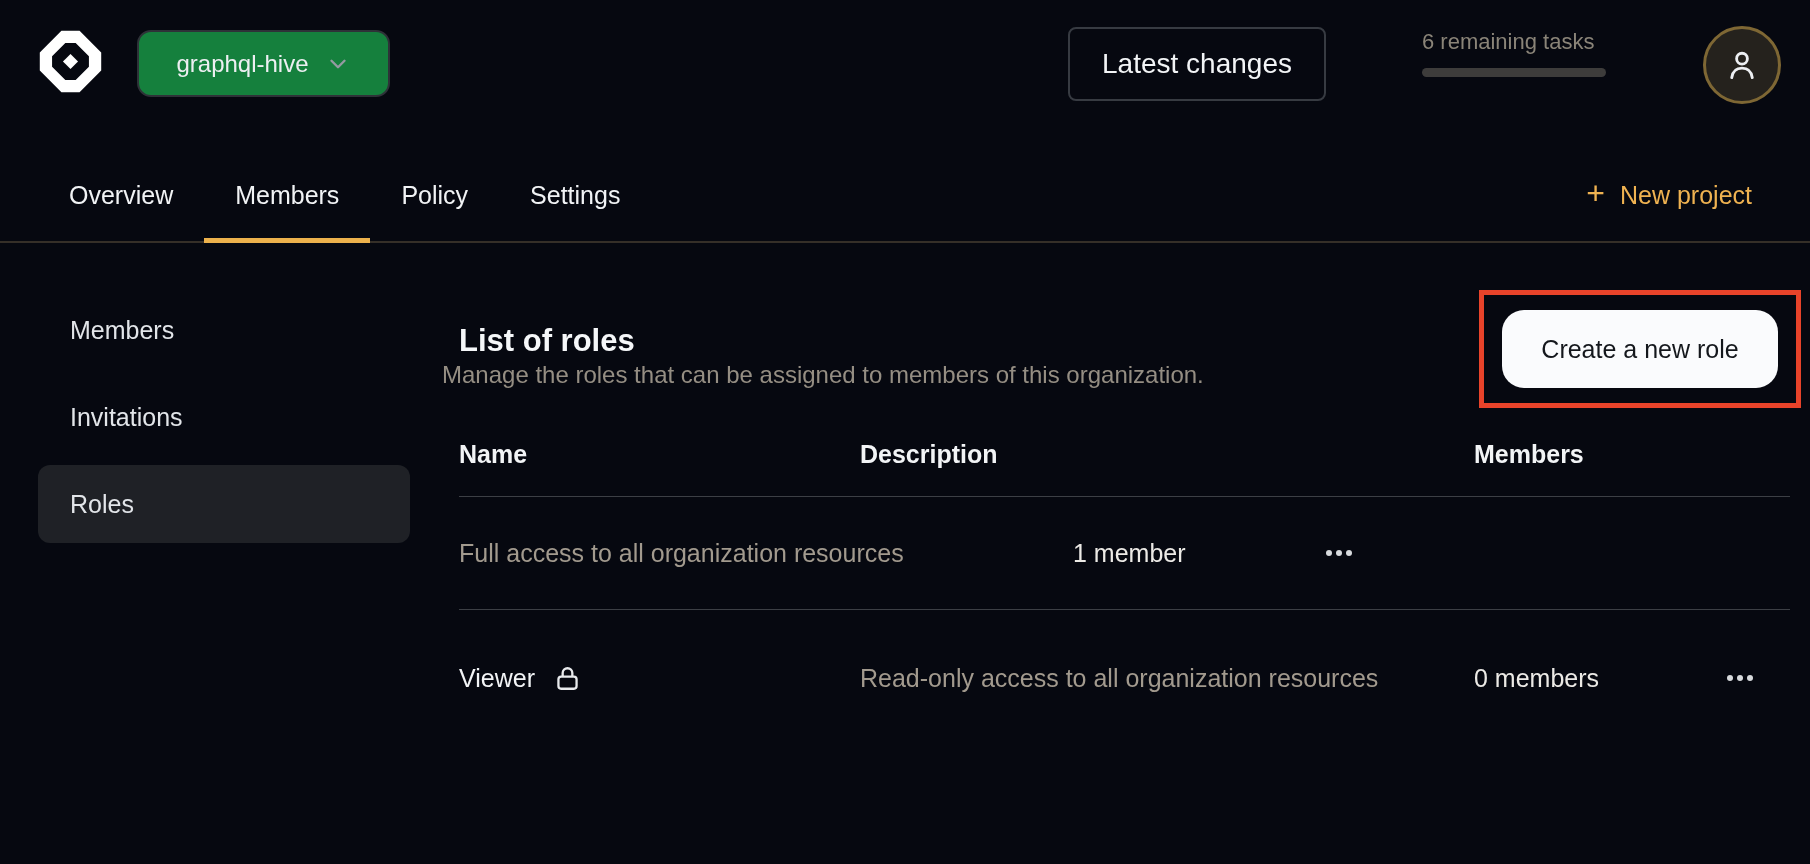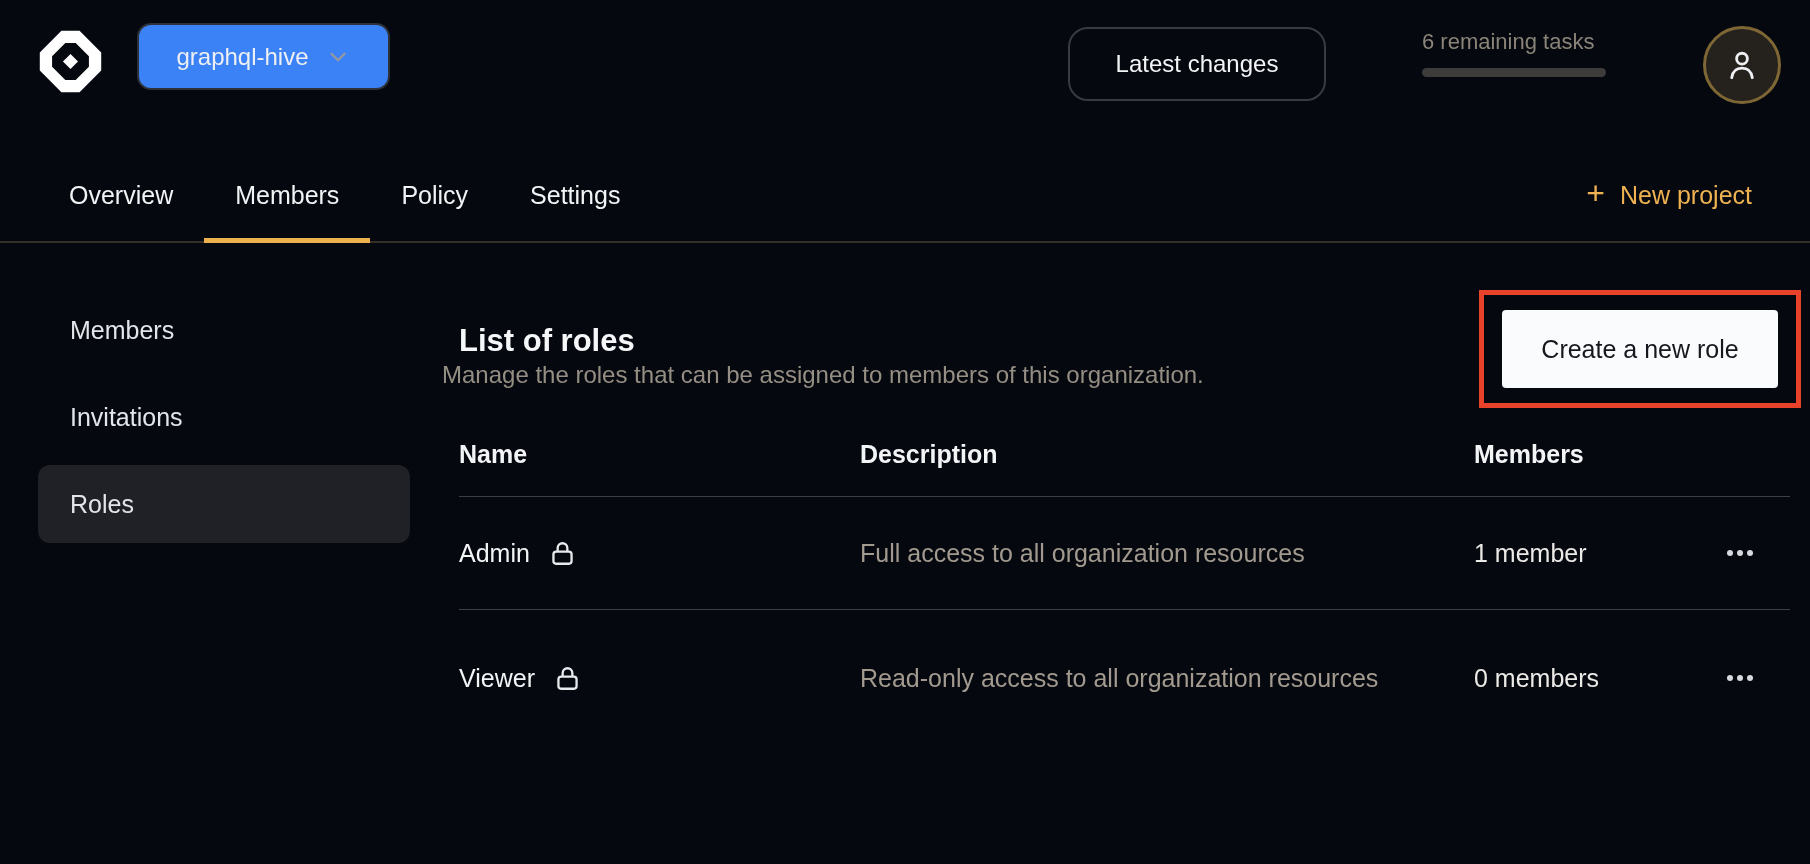--- a/index.html
+++ b/index.html
@@ -5,30 +5,30 @@
   * { margin:0; padding:0; box-sizing:border-box; }
   html,body { background:#060810; }
   .screen {
     position:relative; width:1810px; height:864px;
     background:#060810; overflow:hidden;
     font-family:"Liberation Sans", sans-serif; color:#f2f4f6;
   }
   
   .logo { position:absolute; left:37px; top:28px; width:67px; height:67px; }
   .org-selector {
-    position:absolute; left:137px; top:23px; width:253px; height:67px;
-    border:2px solid #2e3238; border-radius:14px; background:#3b82f6;
+    position:absolute; left:137px; top:30px; width:253px; height:67px;
+    border:2px solid #2e3238; border-radius:14px; background:#15803d;
     display:flex; align-items:center; justify-content:center; gap:16px; cursor:pointer;
   }
   .org-selector .label { font-size:24px; color:#edeff2; }
   .btn-outline {
     position:absolute; left:1068px; top:27px; width:258px; height:74px;
-    border:2px solid #373b42; border-radius:20px; background:transparent;
+    border:2px solid #373b42; border-radius:8px; background:transparent;
     display:flex; align-items:center; justify-content:center;
-    font-size:24px; color:#f2f4f6; cursor:pointer; font-family:inherit;
+    font-size:28px; color:#f2f4f6; cursor:pointer; font-family:inherit;
   }
   .get-started { position:absolute; left:1422px; top:22px; width:210px; cursor:pointer; }
   .gs-title { font-size:27px; font-weight:600; color:#f3f5f7; }
   .gs-sub { margin-top:7px; font-size:22px; color:#8a8478; }
   .gs-bar { margin-top:13px; width:184px; height:9px; border-radius:5px; background:#3d3c3b; overflow:hidden; }
   .gs-fill { height:100%; background:#efb251; width:0%; }
   .avatar {
     position:absolute; left:1703px; top:26px; width:78px; height:78px;
     border-radius:50%; border:3px solid #7e6734; background:#25221d;
     display:flex; align-items:center; justify-content:center; cursor:pointer;
@@ -57,21 +57,21 @@
   }
   .side-item.active { background:#1f2126; }
   
   .main-title { position:absolute; left:459px; top:295px; font-size:31px; font-weight:700; color:#f5f7f9;margin-top:28px; }
   .main-subtitle { position:absolute; left:442px; top:361px; font-size:24px; color:#958e83; }
   .annotation-box {
     position:absolute; left:1479px; top:290px; width:322px; height:118px;
     border:5px solid #e8432a; display:flex; align-items:center; justify-content:center;
   }
   .create-role-btn {
-    width:276px; height:78px; border-radius:4px; border:none;
+    width:276px; height:78px; border-radius:22px; border:none;
     background:#fafbfd; color:#14171c; font-size:25px; font-family:inherit;
     display:flex; align-items:center; justify-content:center; cursor:pointer;
   }
   
   .roles-table { position:absolute; left:459px; top:413px; width:1331px; }
   .thead { display:flex; align-items:center; height:84px; border-bottom:1px solid #3c3f45; }
   .thead > div { font-size:25px; font-weight:700; color:#f2f4f6; }
   .col-name { width:401px; }
   .col-desc { width:614px; }
   .col-members { width:216px; }
@@ -152,31 +152,20 @@
 
   <section class="roles-table">
     <div class="thead">
       <div class="col-name">Name</div>
       <div class="col-desc">Description</div>
       <div class="col-members">Members</div>
       <div class="col-actions"></div>
     </div>
 
     <div class="trow">
-      <div class="col-name">
-        <span class="role-name">
-          <span>Admin</span>
-          <span>
-            <svg width="29" height="29" viewBox="0 0 24 24" fill="none" stroke="#e8eaed" stroke-width="1.9" stroke-linejoin="round">
-              <rect x="4.5" y="10.5" width="15" height="10" rx="2.2"></rect>
-              <path d="M8 10.5V7.5a4 4 0 0 1 8 0v3"></path>
-            </svg>
-          </span>
-        </span>
-      </div>
       <div class="col-desc"><span class="desc">Full access to all organization resources</span></div>
       <div class="col-members"><span class="members-count">1 member</span></div>
       <div class="col-actions">
         <button class="menu-btn">
           <span>
             <svg width="28" height="8" viewBox="0 0 28 8">
                 <circle cx="4" cy="4" r="3" fill="#d7dadd"></circle>
                 <circle cx="14" cy="4" r="3" fill="#d7dadd"></circle>
                 <circle cx="24" cy="4" r="3" fill="#d7dadd"></circle>
               </svg>

